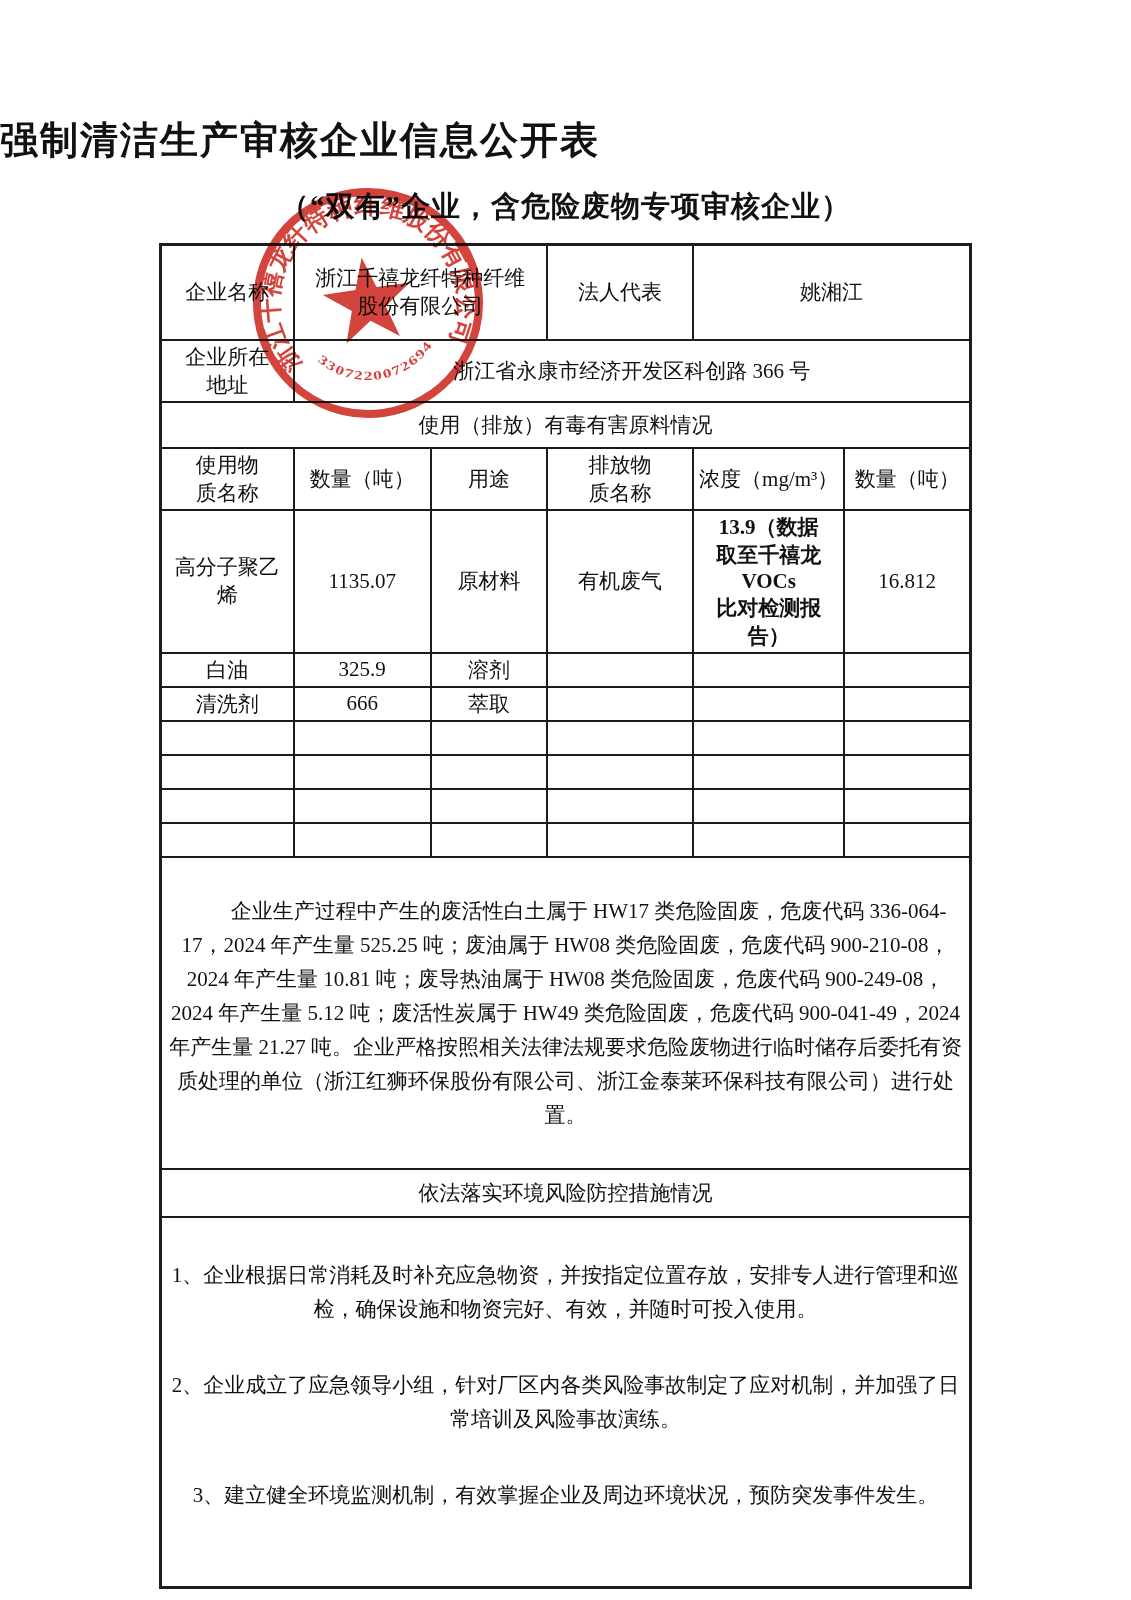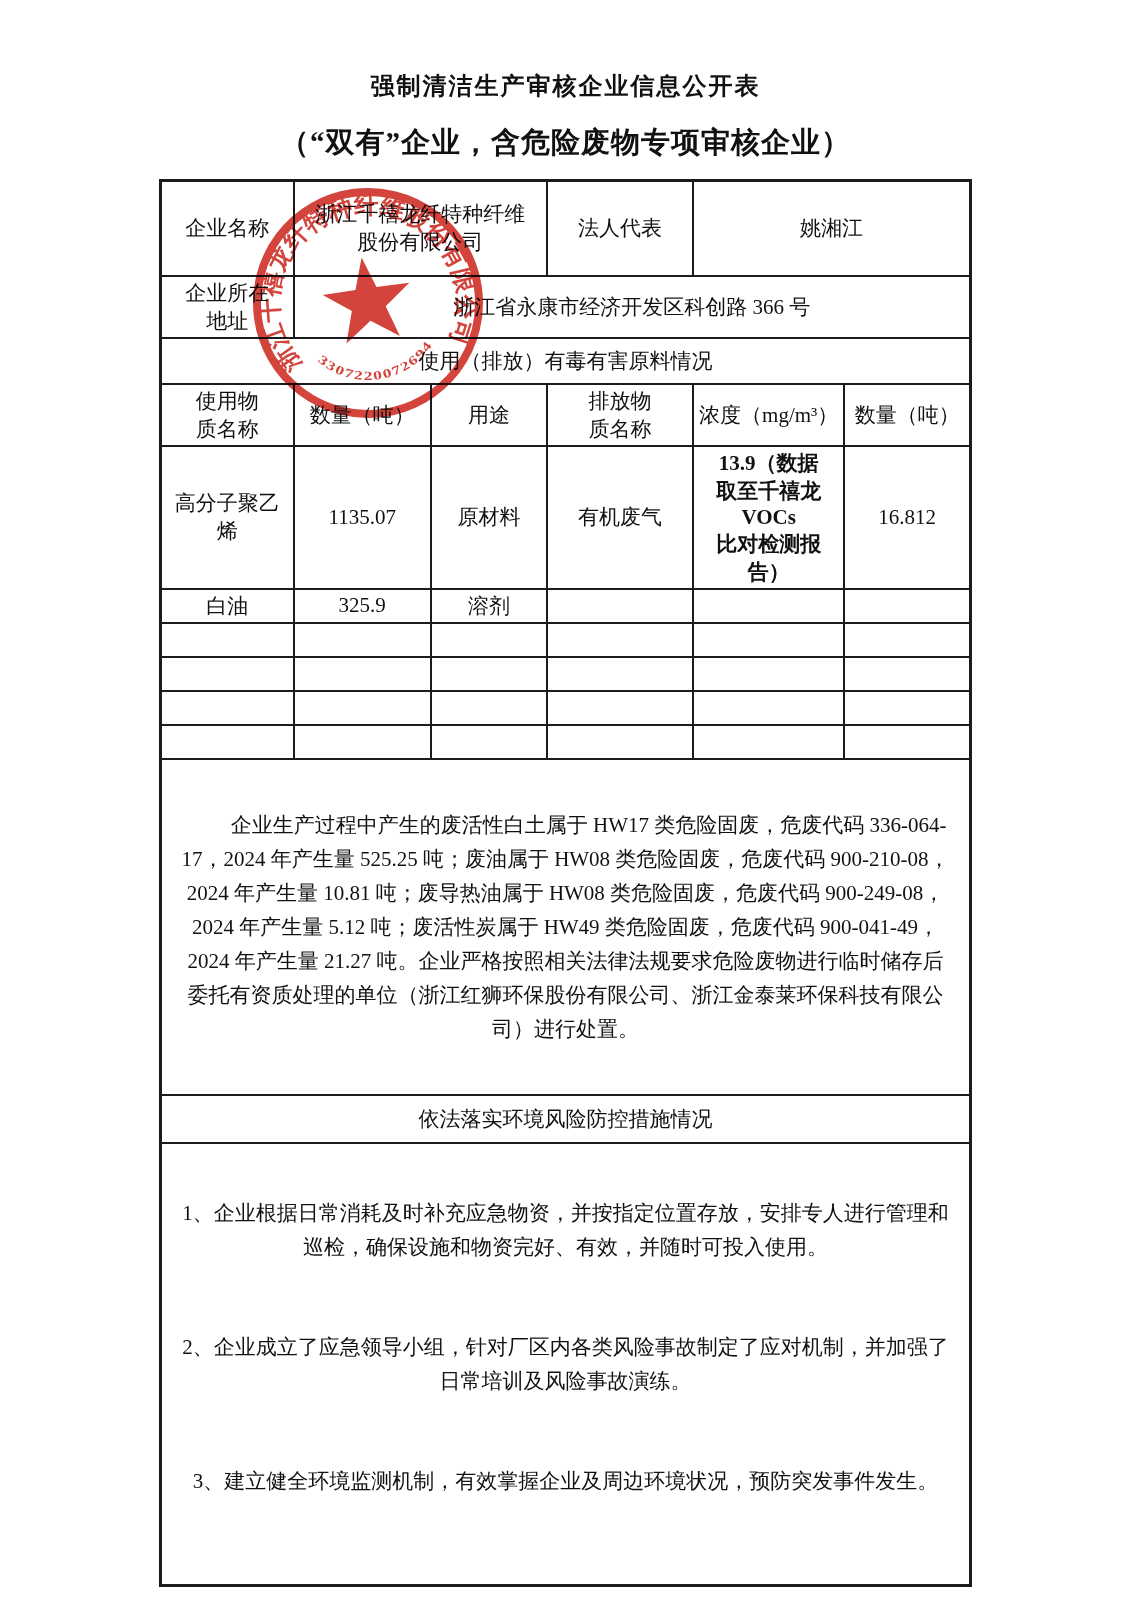--- a/index.html
+++ b/index.html
@@ -5,23 +5,22 @@
   html,body{margin:0;padding:0;background:#ffffff;}
   .page{
     position:relative;
     width:1131px;height:1600px;
     background:#ffffff;
     font-family:"Liberation Serif","DejaVu Serif",serif;
     color:#111;
     overflow:hidden;
   }
   .doc-title{
-    padding-top:70px;
-    text-align:center;
-    font-size:24px;
+    padding-top:115px;
+    font-size:38px;
     font-weight:bold;
     letter-spacing:2px;
   }
   .doc-subtitle{
     margin-top:21px;
     text-align:center;
     font-size:29px;
     font-weight:bold;
     letter-spacing:1px;
   }
@@ -62,21 +61,21 @@
   }
   td.body-cell{
     text-align:justify;
     vertical-align:top;
     font-size:22px;
     line-height:1.62;
     padding:14px 14px 6px 14px;
     white-space:normal;
   }
   .haz-paragraph{text-indent:2.2em;}
-  .risk-item{margin:16px;}
+  .risk-item{margin:4px;}
   
   .stamp{
     position:absolute;
     left:248px;
     top:183px;
     width:240px;
     height:240px;
     transform:rotate(-8deg);
     mix-blend-mode:multiply;
     opacity:0.92;
@@ -143,20 +142,28 @@
       <td>16.812</td>
     </tr>
     <tr class="r-data">
       <td>白油</td>
       <td>325.9</td>
       <td>溶剂</td>
       <td></td>
       <td></td>
       <td></td>
     </tr>
+    <tr class="r-data">
+      <td>清洗剂</td>
+      <td>666</td>
+      <td>萃取</td>
+      <td></td>
+      <td></td>
+      <td></td>
+    </tr>
 
     <tr class="r-empty">
           <td></td>
           <td></td>
           <td></td>
           <td></td>
           <td></td>
           <td></td>
         </tr>
     <tr class="r-empty">
@@ -179,21 +186,21 @@
           <td></td>
           <td></td>
           <td></td>
           <td></td>
           <td></td>
           <td></td>
         </tr>
 
     <tr class="r-hazbody">
       <td colspan="6" class="body-cell">
-        <p class="haz-paragraph" style="margin:12px;">企业生产过程中产生的废活性白土属于 HW17 类危险固废，危废代码 336-064-17，2024 年产生量 525.25 吨；废油属于 HW08 类危险固废，危废代码 900-210-08，2024 年产生量 10.81 吨；废导热油属于 HW08 类危险固废，危废代码 900-249-08，2024 年产生量 5.12 吨；废活性炭属于 HW49 类危险固废，危废代码 900-041-49，2024 年产生量 21.27 吨。企业严格按照相关法律法规要求危险废物进行临时储存后委托有资质处理的单位（浙江红狮环保股份有限公司、浙江金泰莱环保科技有限公司）进行处置。</p>
+        <p class="haz-paragraph" style="margin:0;">企业生产过程中产生的废活性白土属于 HW17 类危险固废，危废代码 336-064-17，2024 年产生量 525.25 吨；废油属于 HW08 类危险固废，危废代码 900-210-08，2024 年产生量 10.81 吨；废导热油属于 HW08 类危险固废，危废代码 900-249-08，2024 年产生量 5.12 吨；废活性炭属于 HW49 类危险固废，危废代码 900-041-49，2024 年产生量 21.27 吨。企业严格按照相关法律法规要求危险废物进行临时储存后委托有资质处理的单位（浙江红狮环保股份有限公司、浙江金泰莱环保科技有限公司）进行处置。</p>
       </td>
     </tr>
 
     <tr class="r-riskhdr">
       <td colspan="6" class="section-left">依法落实环境风险防控措施情况</td>
     </tr>
     <tr class="r-riskbody">
       <td colspan="6" class="body-cell">
         <p class="risk-item">1、企业根据日常消耗及时补充应急物资，并按指定位置存放，安排专人进行管理和巡检，确保设施和物资完好、有效，并随时可投入使用。</p>
         <p class="risk-item">2、企业成立了应急领导小组，针对厂区内各类风险事故制定了应对机制，并加强了日常培训及风险事故演练。</p>

